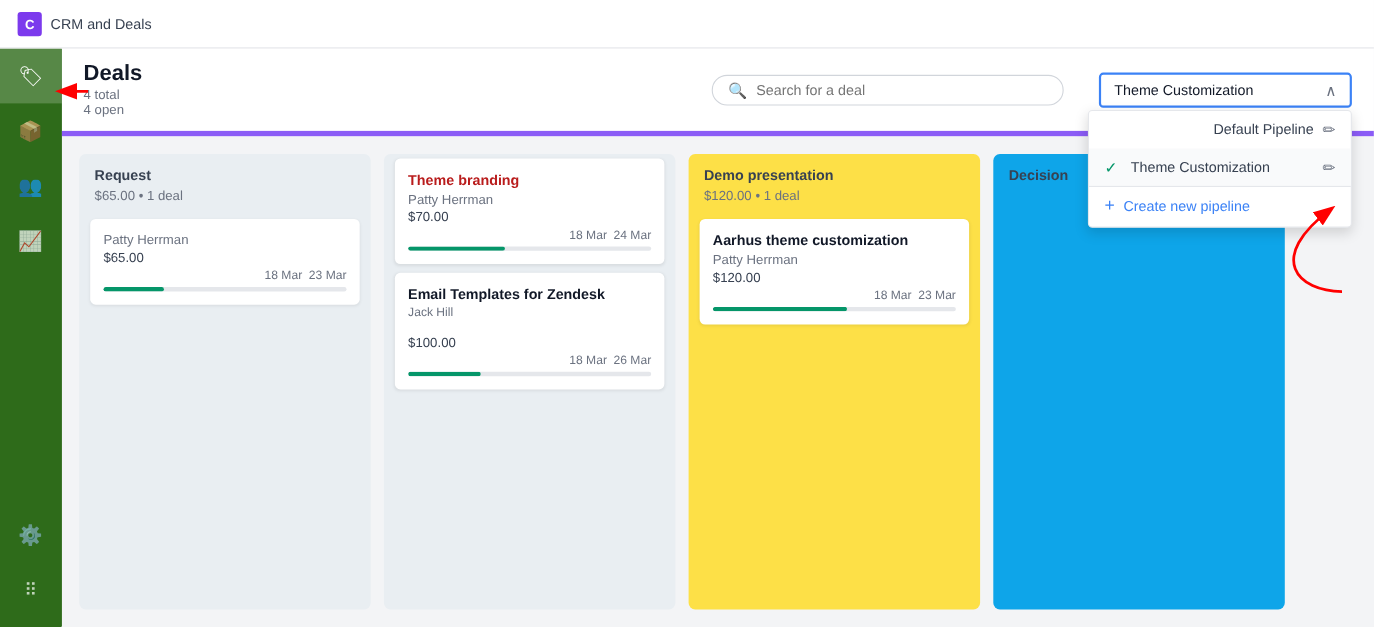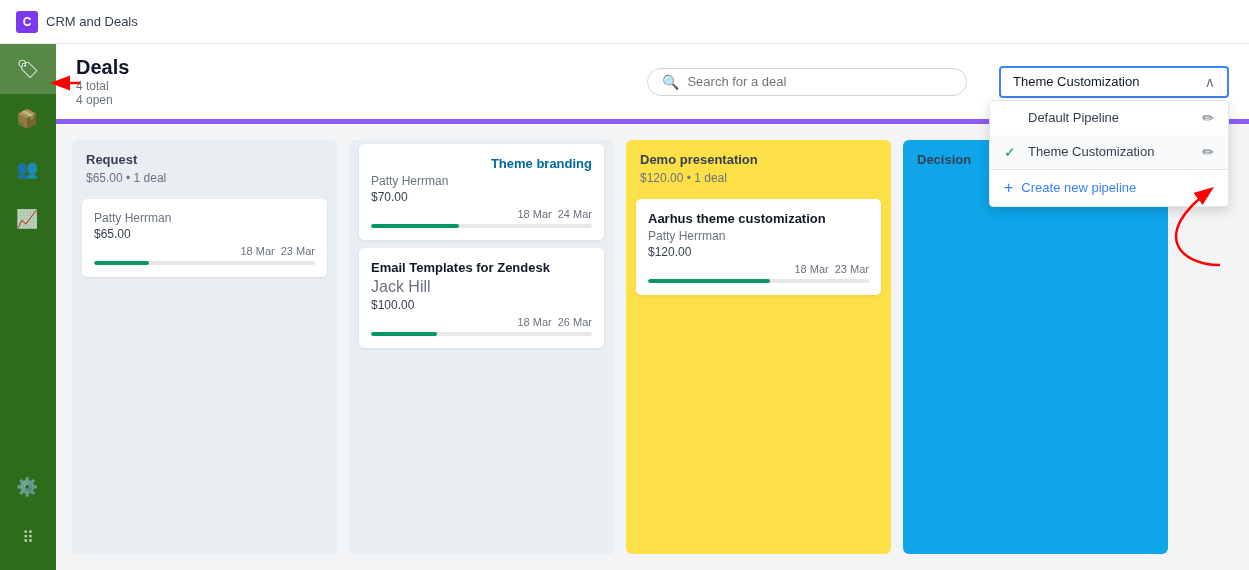--- a/index.html
+++ b/index.html
@@ -55,21 +55,21 @@
     <div style="position:relative;margin-left:16px;">
       <div style="display:flex;align-items:center;gap:8px;border:2px solid #3b82f6;border-radius:4px;padding:6px 12px;background:white;font-size:13px;color:#111827;cursor:pointer;min-width:230px;justify-content:space-between;">
         <span>Theme Customization</span>
         <span style="color:#6b7280;font-size:14px;">∧</span>
       </div>
 
       <div style="position:absolute;top:calc(100% + 2px);right:0;background:white;border:1px solid #e5e7eb;border-radius:4px;box-shadow:0 4px 12px rgba(0,0,0,0.15);min-width:240px;z-index:300;">
 
         <div style="display:flex;align-items:center;padding:9px 14px;cursor:pointer;gap:8px;color:#374151;font-size:13px;">
           <span style="width:16px;"></span>
-          <span style="flex:1;">Default Pipeline</span>
+          <span style="flex:1;text-align:right;">Default Pipeline</span>
           <span style="color:#6b7280;font-size:14px;cursor:pointer;">✏</span>
         </div>
 
         <div style="display:flex;align-items:center;padding:9px 14px;cursor:pointer;gap:8px;color:#374151;font-size:13px;background:#f9fafb;">
           <span style="color:#059669;font-size:14px;width:16px;">✓</span>
           <span style="flex:1;">Theme Customization</span>
           <span style="color:#6b7280;font-size:14px;cursor:pointer;">✏</span>
         </div>
 
         <div style="display:flex;align-items:center;padding:9px 14px;cursor:pointer;gap:8px;color:#3b82f6;font-size:13px;border-top:1px solid #e5e7eb;">
@@ -96,34 +96,34 @@
           <div style="height:4px;background:#e5e7eb;border-radius:2px;overflow:hidden;">
             <div style="width:25%;height:100%;background:#059669;border-radius:2px;"></div>
           </div>
         </div>
       </div>
     </div>
 
     <div style="background:#e9eef2;border-radius:6px;min-width:265px;max-width:280px;flex-shrink:0;display:flex;flex-direction:column;">
       <div style="flex:1;padding:4px 10px 10px;display:flex;flex-direction:column;gap:8px;">
         <div style="background:white;border-radius:5px;padding:12px;box-shadow:0 1px 3px rgba(0,0,0,0.08);cursor:pointer;">
-          <div style="font-weight:700;font-size:13px;color:#0369a1;margin-bottom:3px;text-align:right;">Theme branding</div>
+          <div style="font-weight:700;font-size:13px;color:#b91c1c;margin-bottom:3px;">Theme branding</div>
           <div style="font-size:12px;color:#6b7280;margin-bottom:2px;">Patty Herrman</div>
           <div style="font-size:12px;color:#374151;margin-bottom:4px;">$70.00</div>
           <div style="display:flex;justify-content:flex-end;gap:6px;font-size:11px;color:#6b7280;margin-bottom:4px;">
             <span>18 Mar</span>
             <span>24 Mar</span>
           </div>
           <div style="height:4px;background:#e5e7eb;border-radius:2px;overflow:hidden;">
             <div style="width:40%;height:100%;background:#059669;border-radius:2px;"></div>
           </div>
         </div>
         <div style="background:white;border-radius:5px;padding:12px;box-shadow:0 1px 3px rgba(0,0,0,0.08);cursor:pointer;">
           <div style="font-weight:700;font-size:13px;color:#111827;margin-bottom:3px;">Email Templates for Zendesk</div>
-          <div style="font-size:16px;color:#6b7280;margin-bottom:2px;">Jack Hill</div>
+          <div style="font-size:11px;color:#6b7280;margin-bottom:14px;">Jack Hill</div>
           <div style="font-size:12px;color:#374151;margin-bottom:4px;">$100.00</div>
           <div style="display:flex;justify-content:flex-end;gap:6px;font-size:11px;color:#6b7280;margin-bottom:4px;">
             <span>18 Mar</span>
             <span>26 Mar</span>
           </div>
           <div style="height:4px;background:#e5e7eb;border-radius:2px;overflow:hidden;">
             <div style="width:30%;height:100%;background:#059669;border-radius:2px;"></div>
           </div>
         </div>
       </div>

